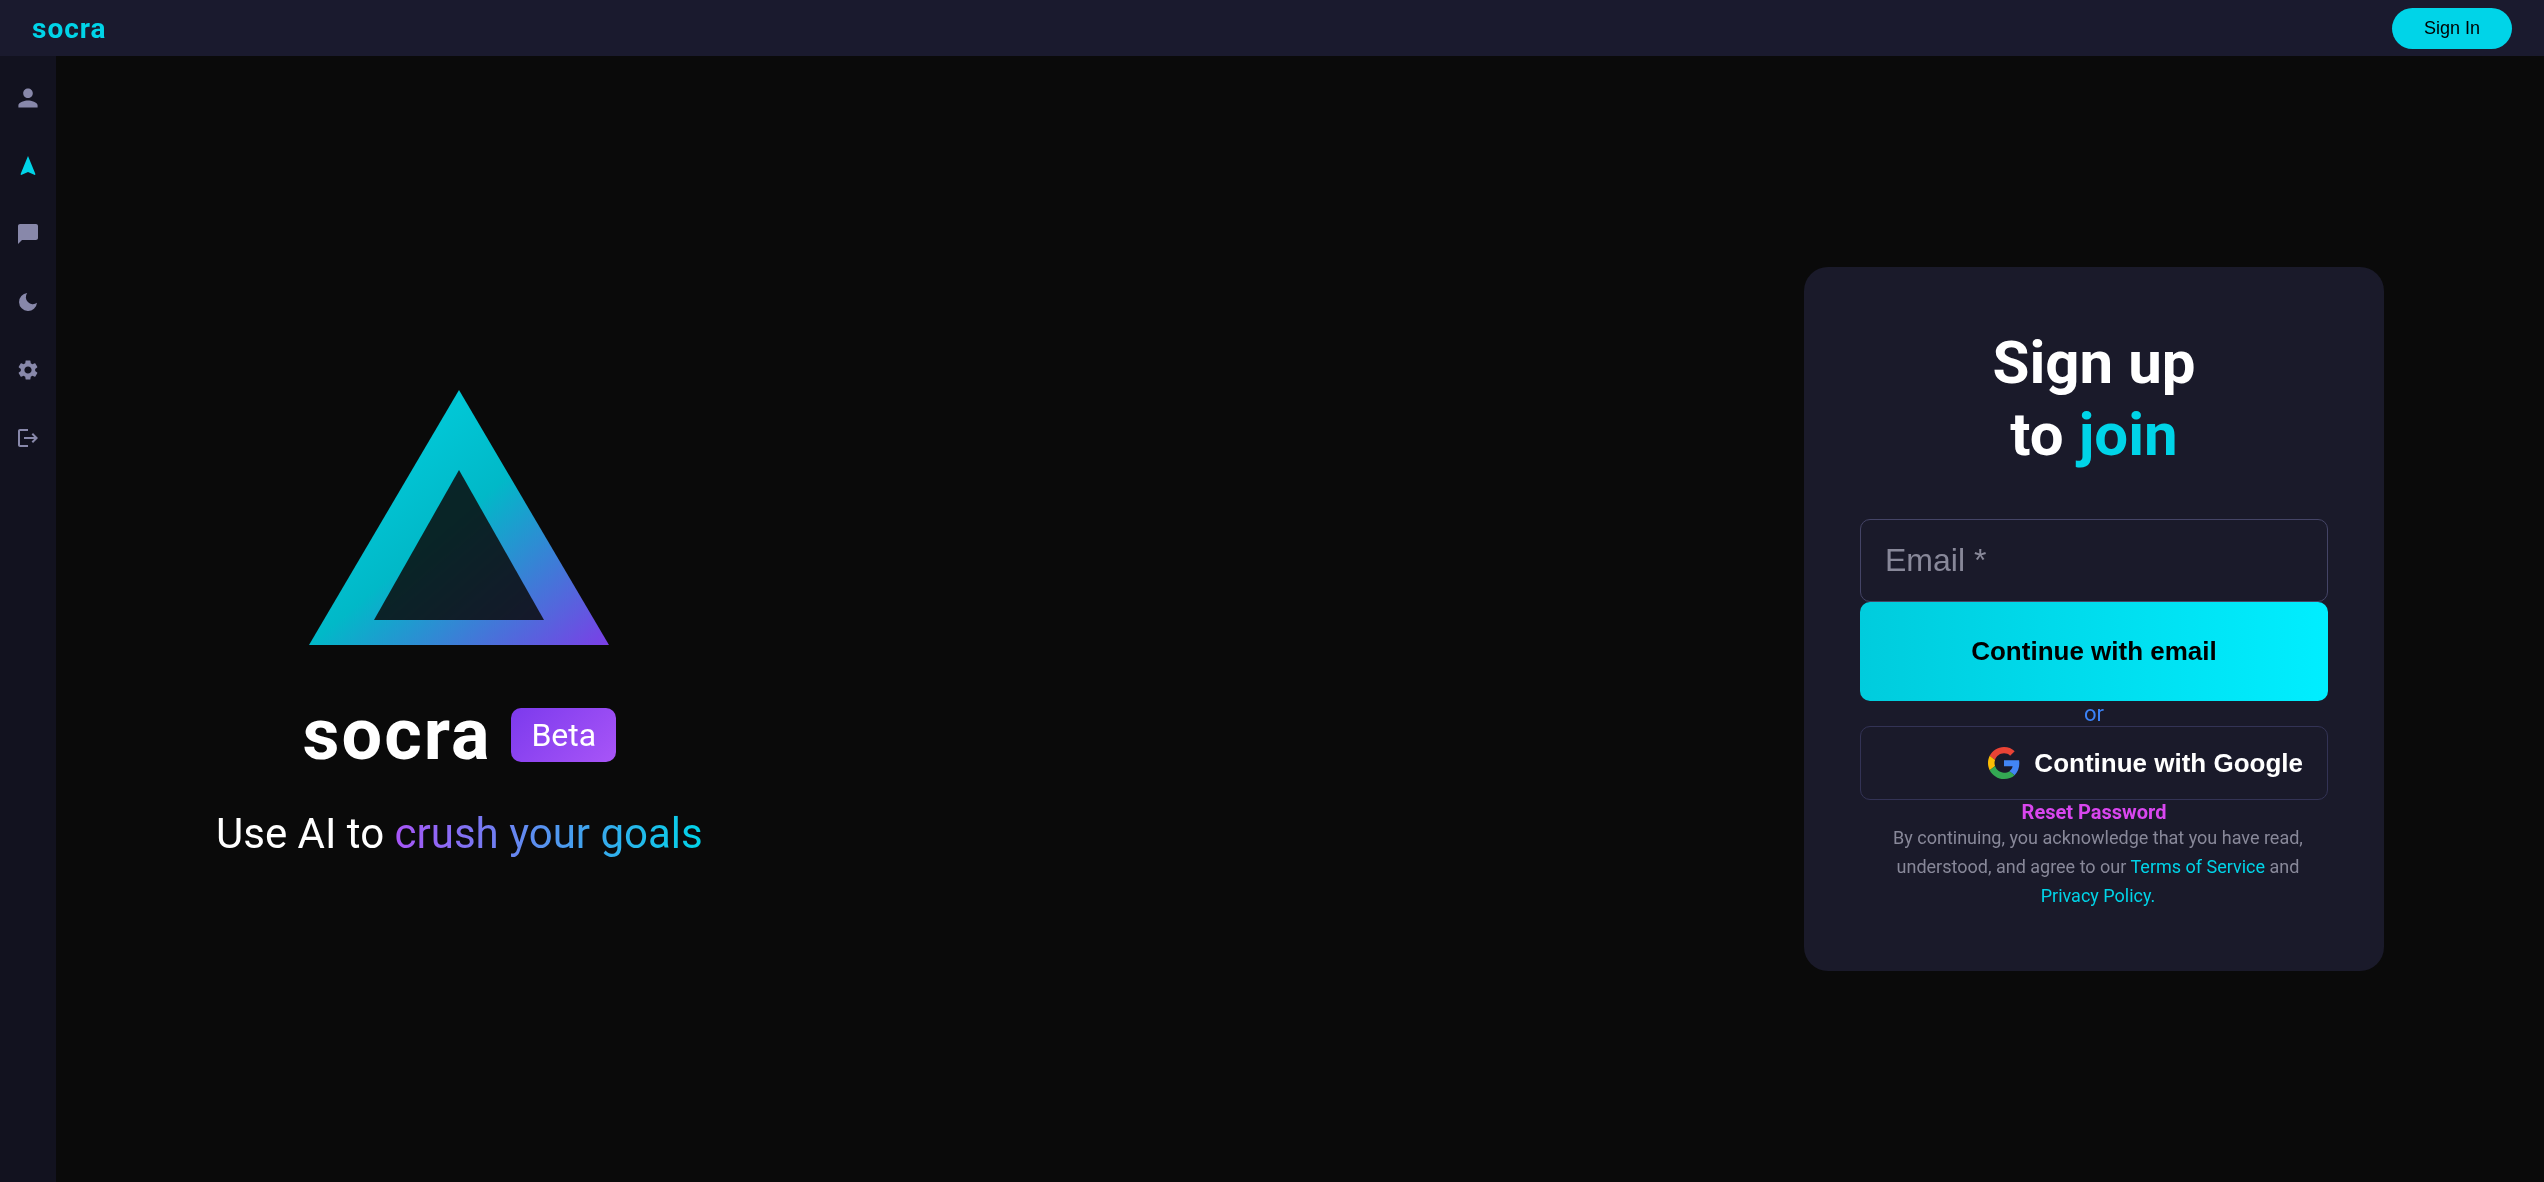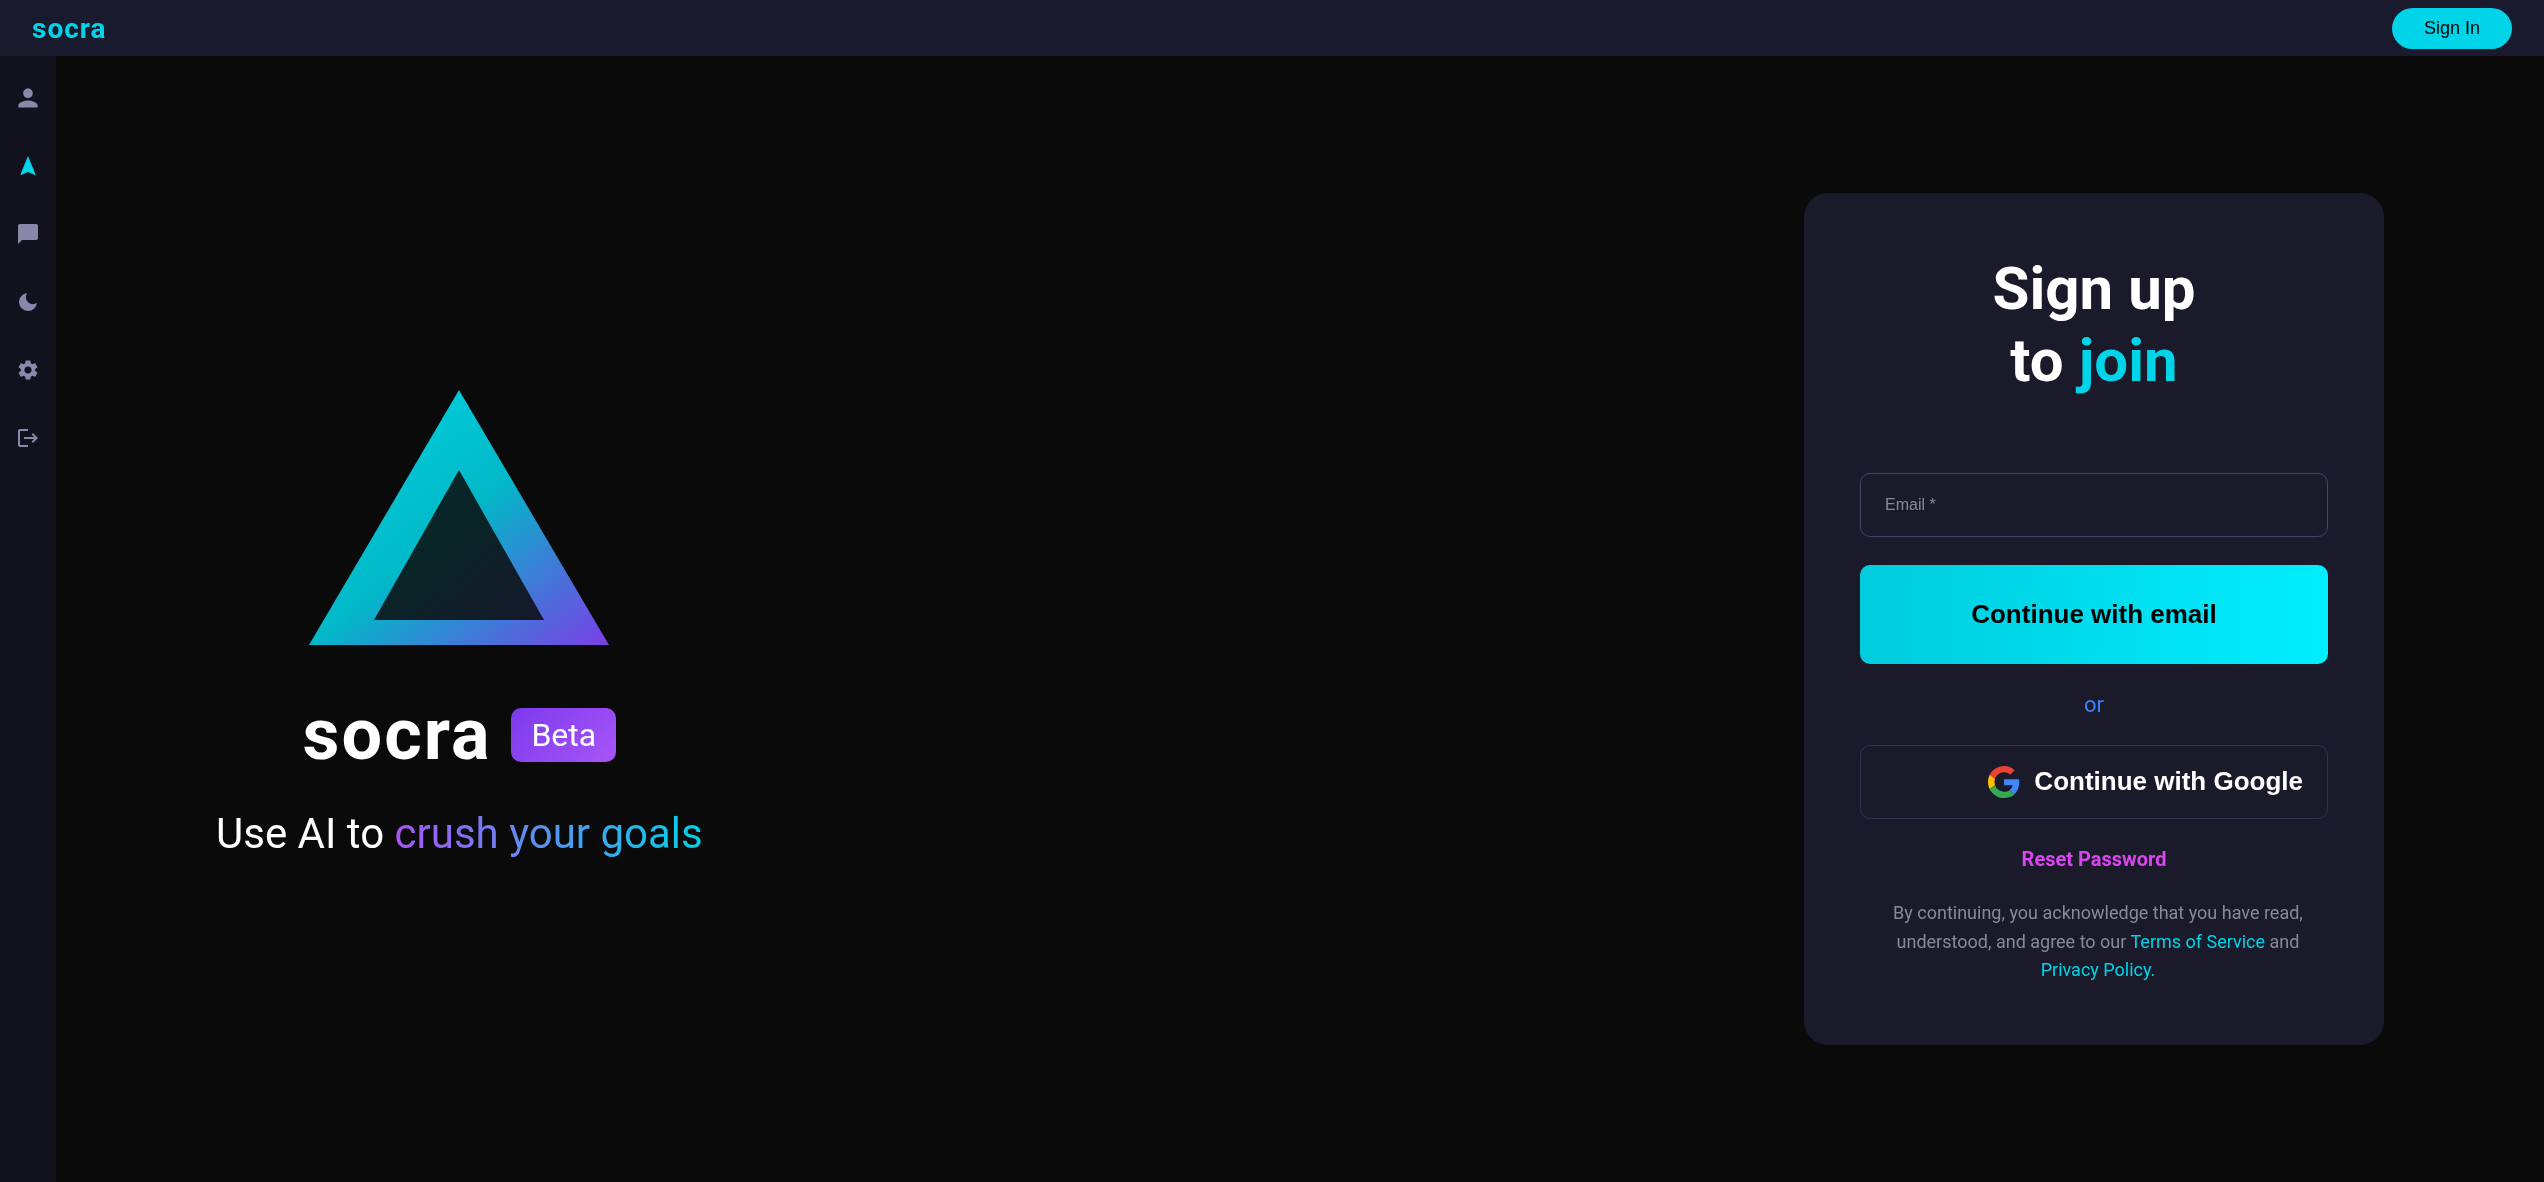--- a/index.html
+++ b/index.html
@@ -148,21 +148,20 @@
 
     
     .signup-card {
       background: #1a1a2a;
       border-radius: 24px;
       padding: 60px 56px;
       width: 580px;
       display: flex;
       flex-direction: column;
       align-items: center;
-      gap: 28px;
       flex-shrink: 0;
     }
 
     .signup-title {
       font-size: 60px;
       font-weight: 700;
       color: #ffffff;
       text-align: center;
       line-height: 1.2;
     }
@@ -170,21 +169,21 @@
     .signup-title .join {
       color: #00d4e8;
     }
 
     .email-input {
       width: 100%;
       background: transparent;
       border: 1.5px solid #444466;
       border-radius: 10px;
       padding: 22px 24px;
-      font-size: 16px;
+      font-size: 32px;
       color: #ffffff;
       outline: none;
       margin-top: 48px;
     }
 
     .email-input::placeholder {
       color: #888899;
     }
 
     .continue-email-btn {

